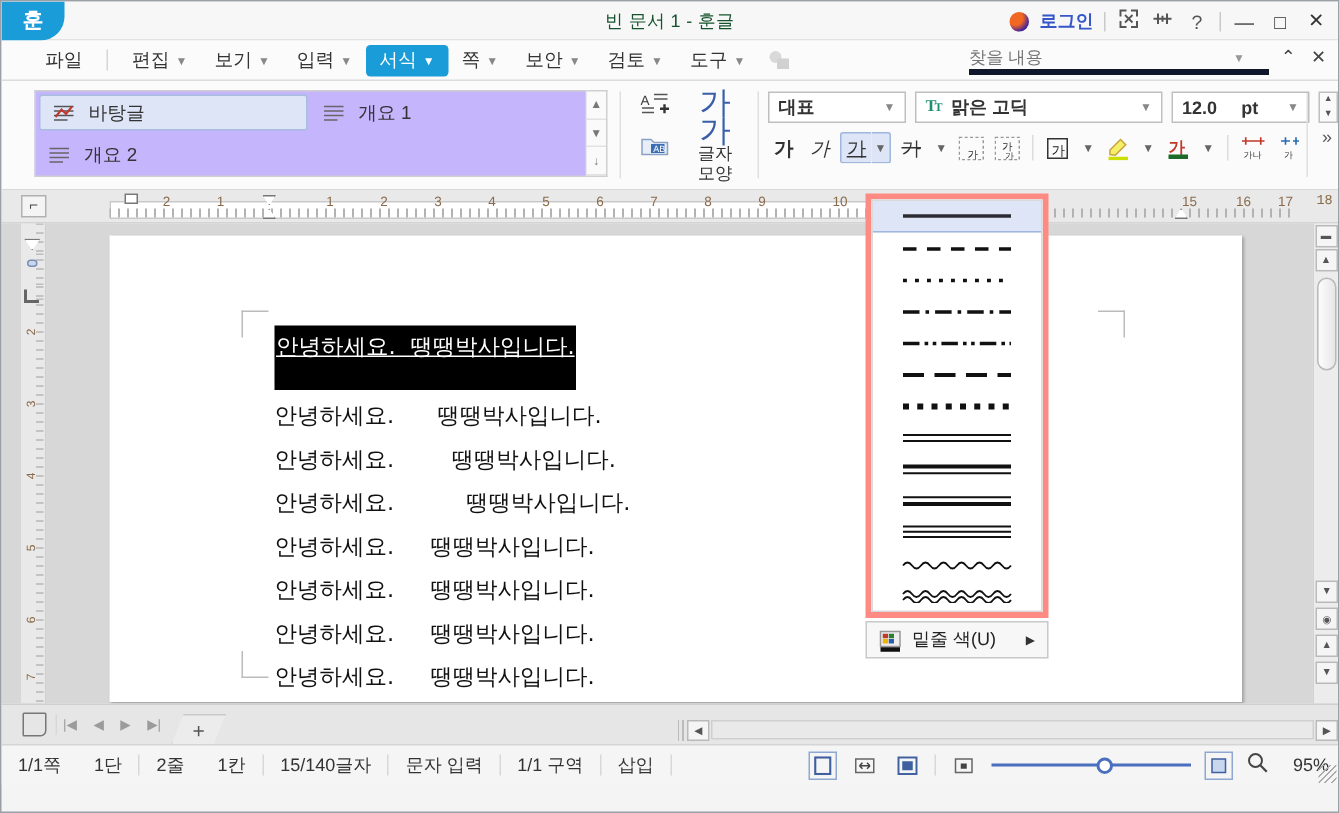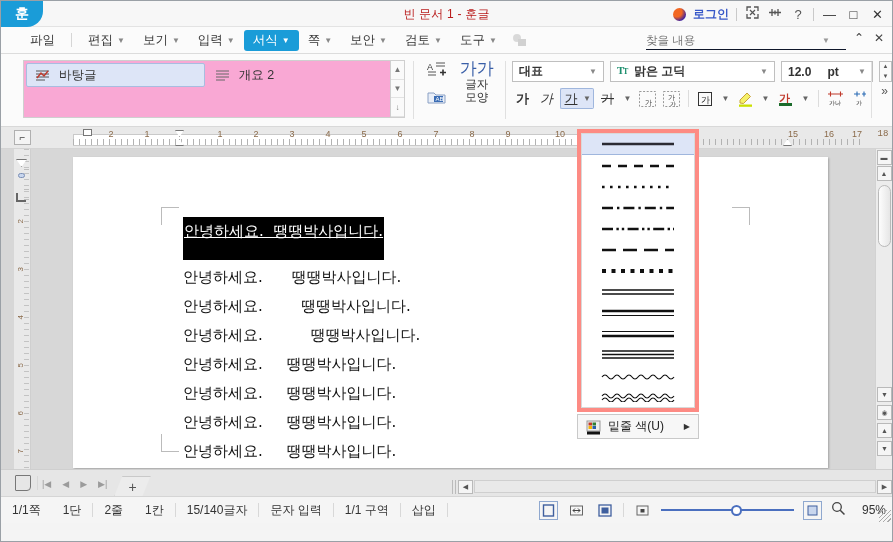--- a/index.html
+++ b/index.html
@@ -14,66 +14,66 @@
   #app { position: relative; width: 893px; height: 542px; background:#f4f4f4;
          border:1px solid #9aa0a6; overflow:hidden; }
 
   
   .titlebar { position:relative; height:26px; background:#f7f7f7; border-bottom:1px solid #e3e3e3;}
   .hlogo { position:absolute; left:0; top:0; width:42px; height:26px;
            background:#1a9cd8; color:#fff; font-weight:bold; font-size:14px;
            display:flex; align-items:center; justify-content:center;
            border-bottom-right-radius:16px; }
   .title-text { position:absolute; left:0; right:0; top:5px; text-align:center;
-                font-size:12px; color:#b91c1c; letter-spacing:.2px; }
+                font-size:12px; color:#14532d; letter-spacing:.2px; }
   .tb-right { position:absolute; right:6px; top:0; height:26px; display:flex; align-items:center; gap:7px;}
   .login-dot { width:13px; height:13px; border-radius:50%;
                background:radial-gradient(circle at 30% 30%, #f26722 0%, #f26722 38%, #3b1fa0 75%); }
   .login-text { color:#3657c8; font-size:12px;font-weight:bold; }
   .sepv { width:1px; height:13px; background:#c9c9c9; }
   .tb-ico { color:#555; font-size:13px; width:16px; text-align:center; cursor:default; }
   .win-btn { color:#333; font-size:13px; width:17px; text-align:center; }
 
   
   .menubar { position:relative; height:27px; background:#fbfbfb; border-bottom:1px solid #dcdcdc;
              display:flex; align-items:center; padding-left:20px; }
   .mi { display:flex; align-items:center; gap:4px; padding:2px 9px; font-size:12.5px;
         color:#333; border-radius:3px; }
   .mi .cv { font-size:8px; color:#888; }
   .mi.active { background:#1a9cd8; color:#fff; }
   .mi.active .cv { color:#fff; }
   .menu-divider { width:1px; height:14px; background:#d6d6d6; margin:0 7px; }
   .mbtn-img { width:16px; height:14px; margin-left:6px; opacity:.5; }
   .findbox { position:absolute; right:46px; top:4px; width:200px; height:19px;
-             border-bottom:1px solid #0f172a; font-size:11.5px; color:#b4b4b4;
+             border-bottom:4px solid #0f172a; font-size:11.5px; color:#b4b4b4;
              display:flex; align-items:center; background:transparent;}
   .findbox input { border:0; outline:0; background:transparent; width:176px;
                    font-size:11.5px; color:#555; font-family:inherit; }
   .findbox .cv { font-size:8px; color:#999; }
   .find-nav { position:absolute; right:8px; top:4px; display:flex; gap:10px; align-items:center;
               color:#444; font-size:12px; }
 
   
   .ribbon { position:relative; height:73px; background:#fbfbfb; border-bottom:1px solid #d9d9d9;
             display:flex; align-items:flex-start; }
   .style-gallery { margin:6px 0 0 22px; width:396px; height:58px; border:1px solid #cfcfcf;
-                   background:#f9a8d4; display:grid; grid-template-columns:1fr 1fr;
+                   background:#c4b5fd; display:grid; grid-template-columns:1fr 1fr;
                    grid-template-rows:1fr 1fr; }
   .sg-cell { display:flex; align-items:center; gap:9px; padding-left:8px; font-size:12.5px; color:#333; }
   .sg-cell.sel { background:#dde5f7; border:1px solid #a8bde0; margin:2px; border-radius:2px; }
   .sg-ico { width:15px; height:12px; display:block; }
   .sg-scroll { margin:6px 0 0 0; width:16px; height:58px; border:1px solid #cfcfcf;
                border-left:0; background:#fafafa; display:flex; flex-direction:column; }
   .sg-scroll div { flex:1; display:flex; align-items:center; justify-content:center;
                    font-size:8px; color:#777; border-bottom:1px solid #e2e2e2; }
   .rb-sep { width:1px; height:58px; background:#e0e0e0; margin:7px 0 0 8px; }
 
   .grp-ico { margin:7px 0 0 8px; width:30px; display:flex; flex-direction:column; gap:9px; align-items:center;}
   .grp-charshape { margin:5px 0 0 6px; width:44px; text-align:center; color:#333; }
-  .grp-charshape .big { font-size:17px; color:#3a5fa8; line-height:19px; }
+  .grp-charshape .big { font-size:21px; color:#3a5fa8; line-height:19px; }
   .grp-charshape .lbl { font-size:11.5px; line-height:13px; color:#333; }
 
   .rb-right { margin:7px 0 0 6px; }
   .row1 { display:flex; align-items:center; gap:6px;font-weight:bold; }
   .combo { height:21px; border:1px solid #bfbfbf; background:#fff; display:flex;
            align-items:center; padding:0 3px 0 6px; font-size:12px; color:#333; }
   .combo .cv { margin-left:auto; font-size:8px; color:#888; padding:0 3px; }
   .row2 { display:flex; align-items:center; gap:3px; margin-top:6px; }
   .tbtn { width:21px; height:21px; display:flex; align-items:center; justify-content:center;
           font-size:13px; color:#333; border:1px solid transparent; border-radius:2px; }
@@ -263,20 +263,30 @@
       <div class="sg-cell sel">
         <span class="sg-ico">
           <svg width="15" height="12" viewBox="0 0 15 12">
               <g stroke="#555" stroke-width="1">
                 <path d="M1 2h13M1 5h13M1 8h13M1 11h9"></path>
               </g>
               <path d="M2 9l4-5 3 3 4-5" stroke="#c0392b" stroke-width="1.4" fill="none"></path>
             </svg>
         </span>
         <span>바탕글</span>
+      </div>
+      <div class="sg-cell">
+        <span class="sg-ico">
+          <svg width="15" height="12" viewBox="0 0 15 12">
+              <g stroke="#666" stroke-width="1">
+                <path d="M1 2h13M1 5h13M1 8h13M1 11h9"></path>
+              </g>
+            </svg>
+        </span>
+        <span>개요 1</span>
       </div>
       <div class="sg-cell">
         <span class="sg-ico">
           <svg width="15" height="12" viewBox="0 0 15 12">
               <g stroke="#666" stroke-width="1">
                 <path d="M1 2h13M1 5h13M1 8h13M1 11h9"></path>
               </g>
             </svg>
         </span>
         <span>개요 2</span>

